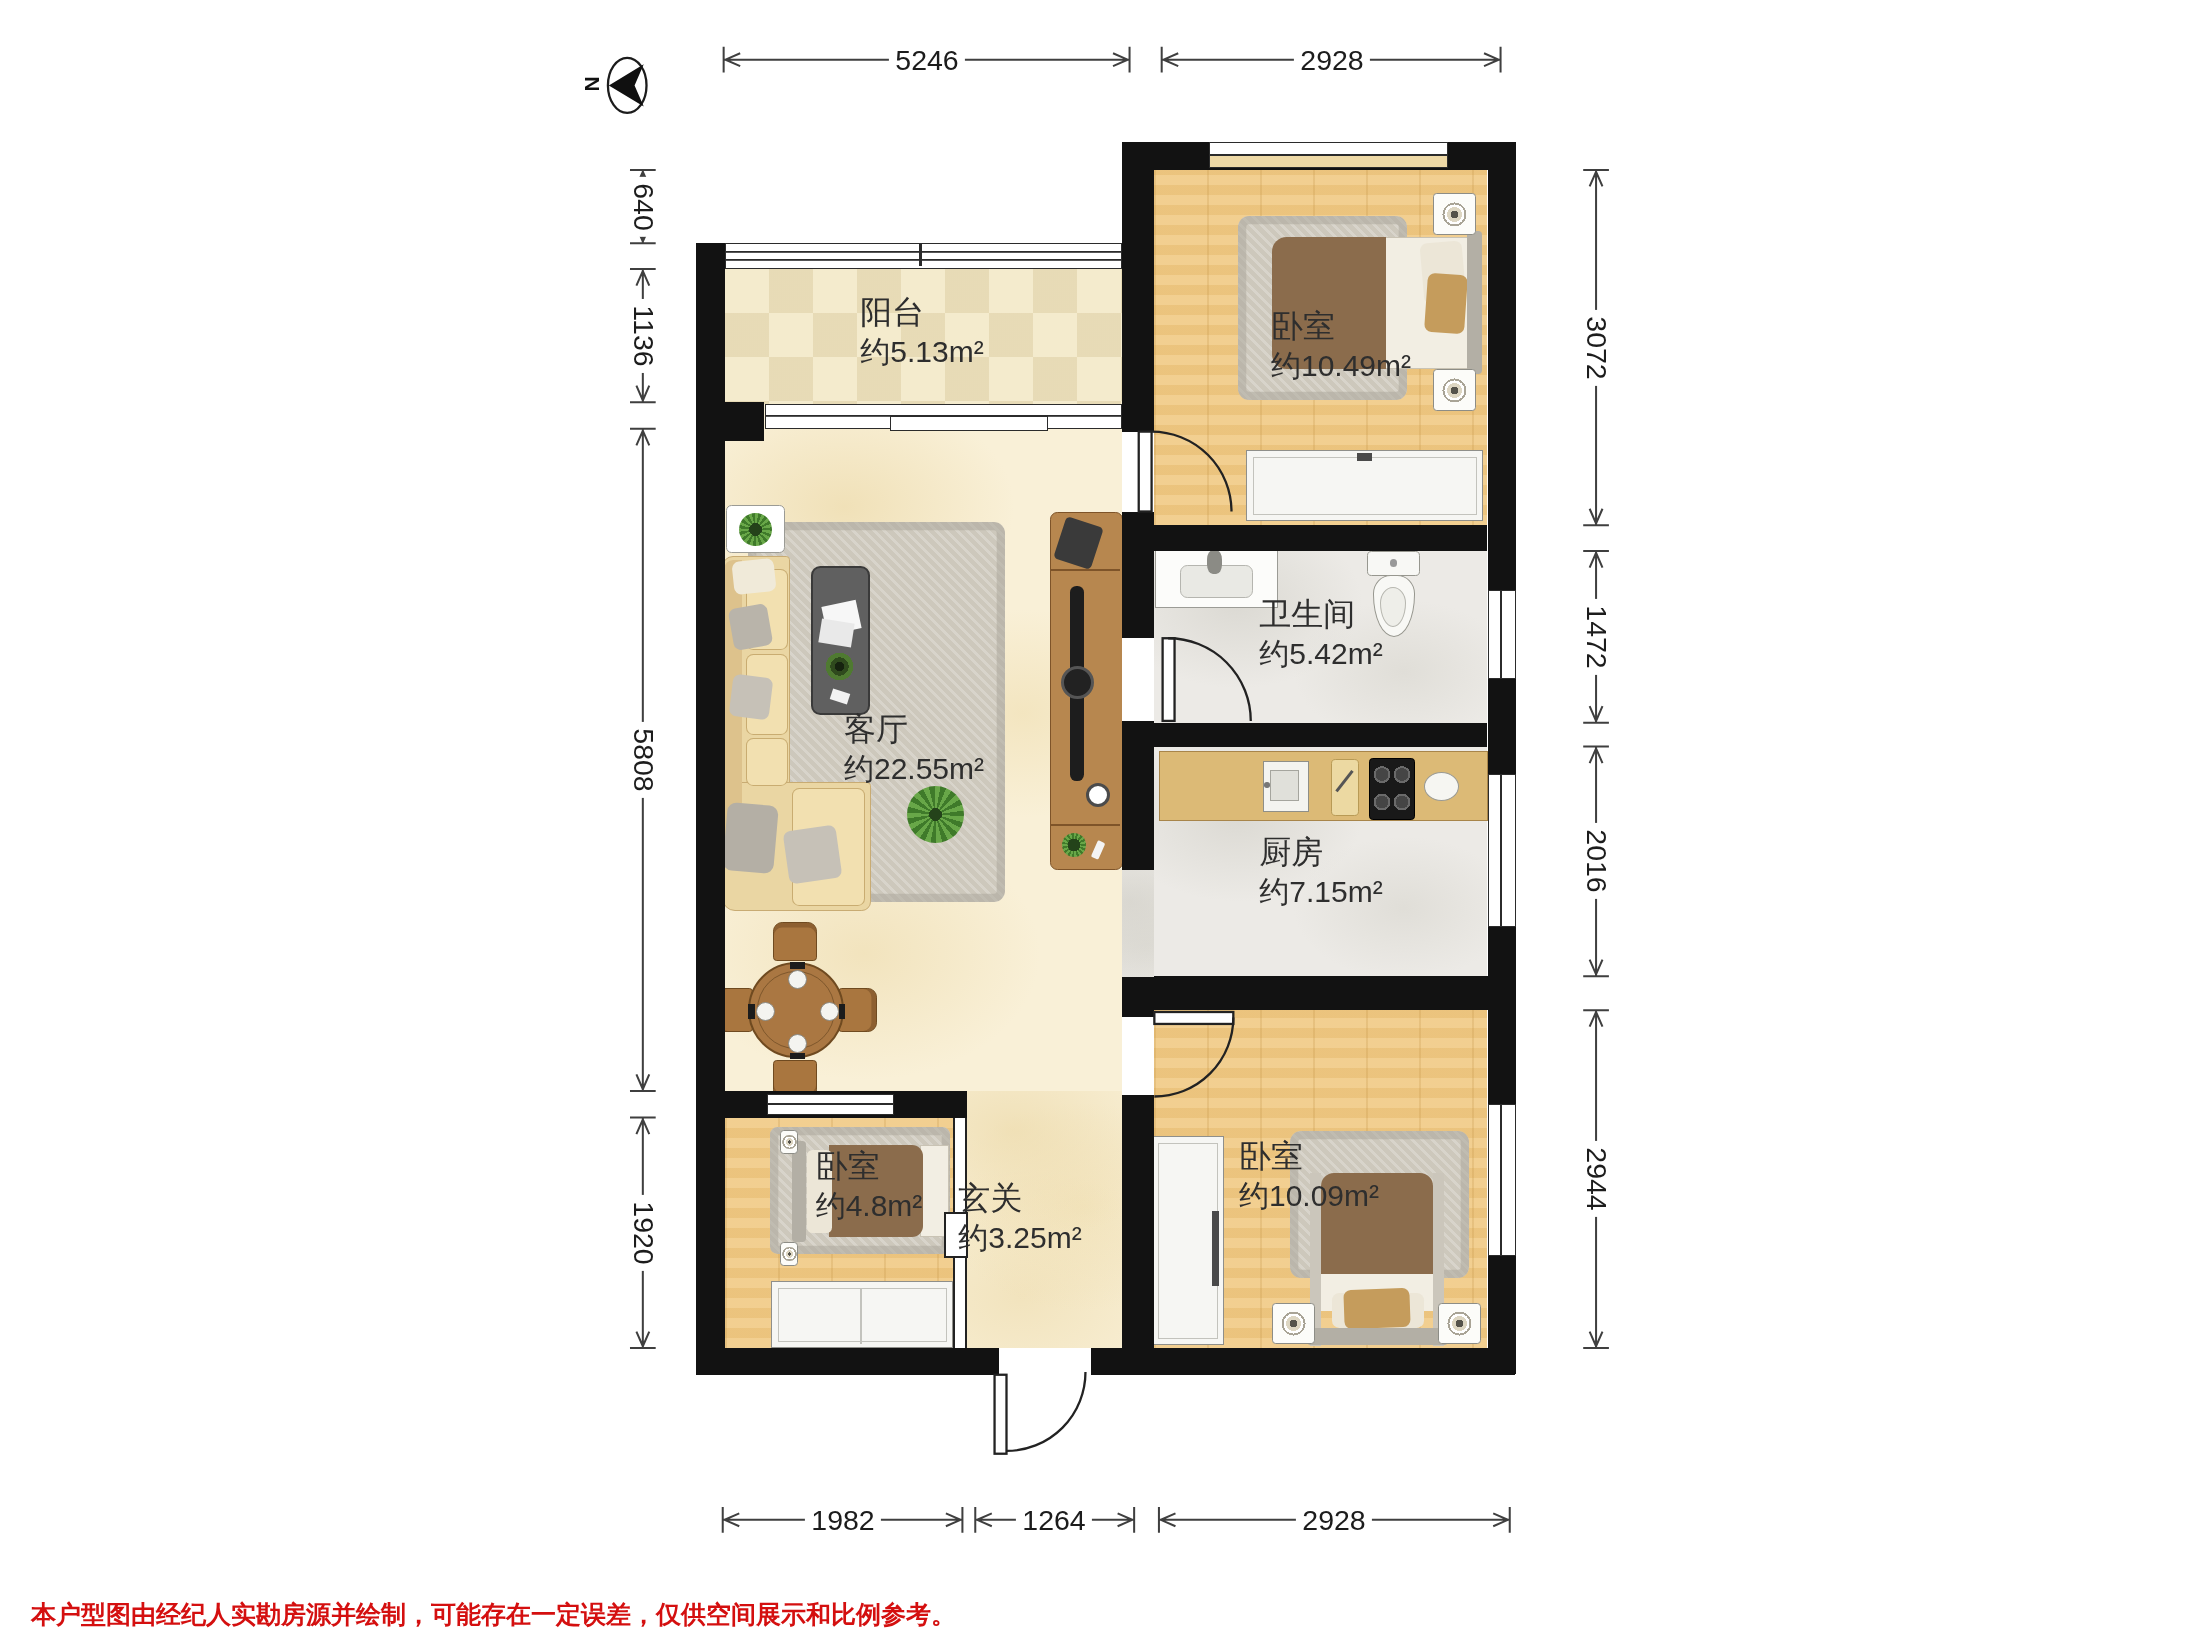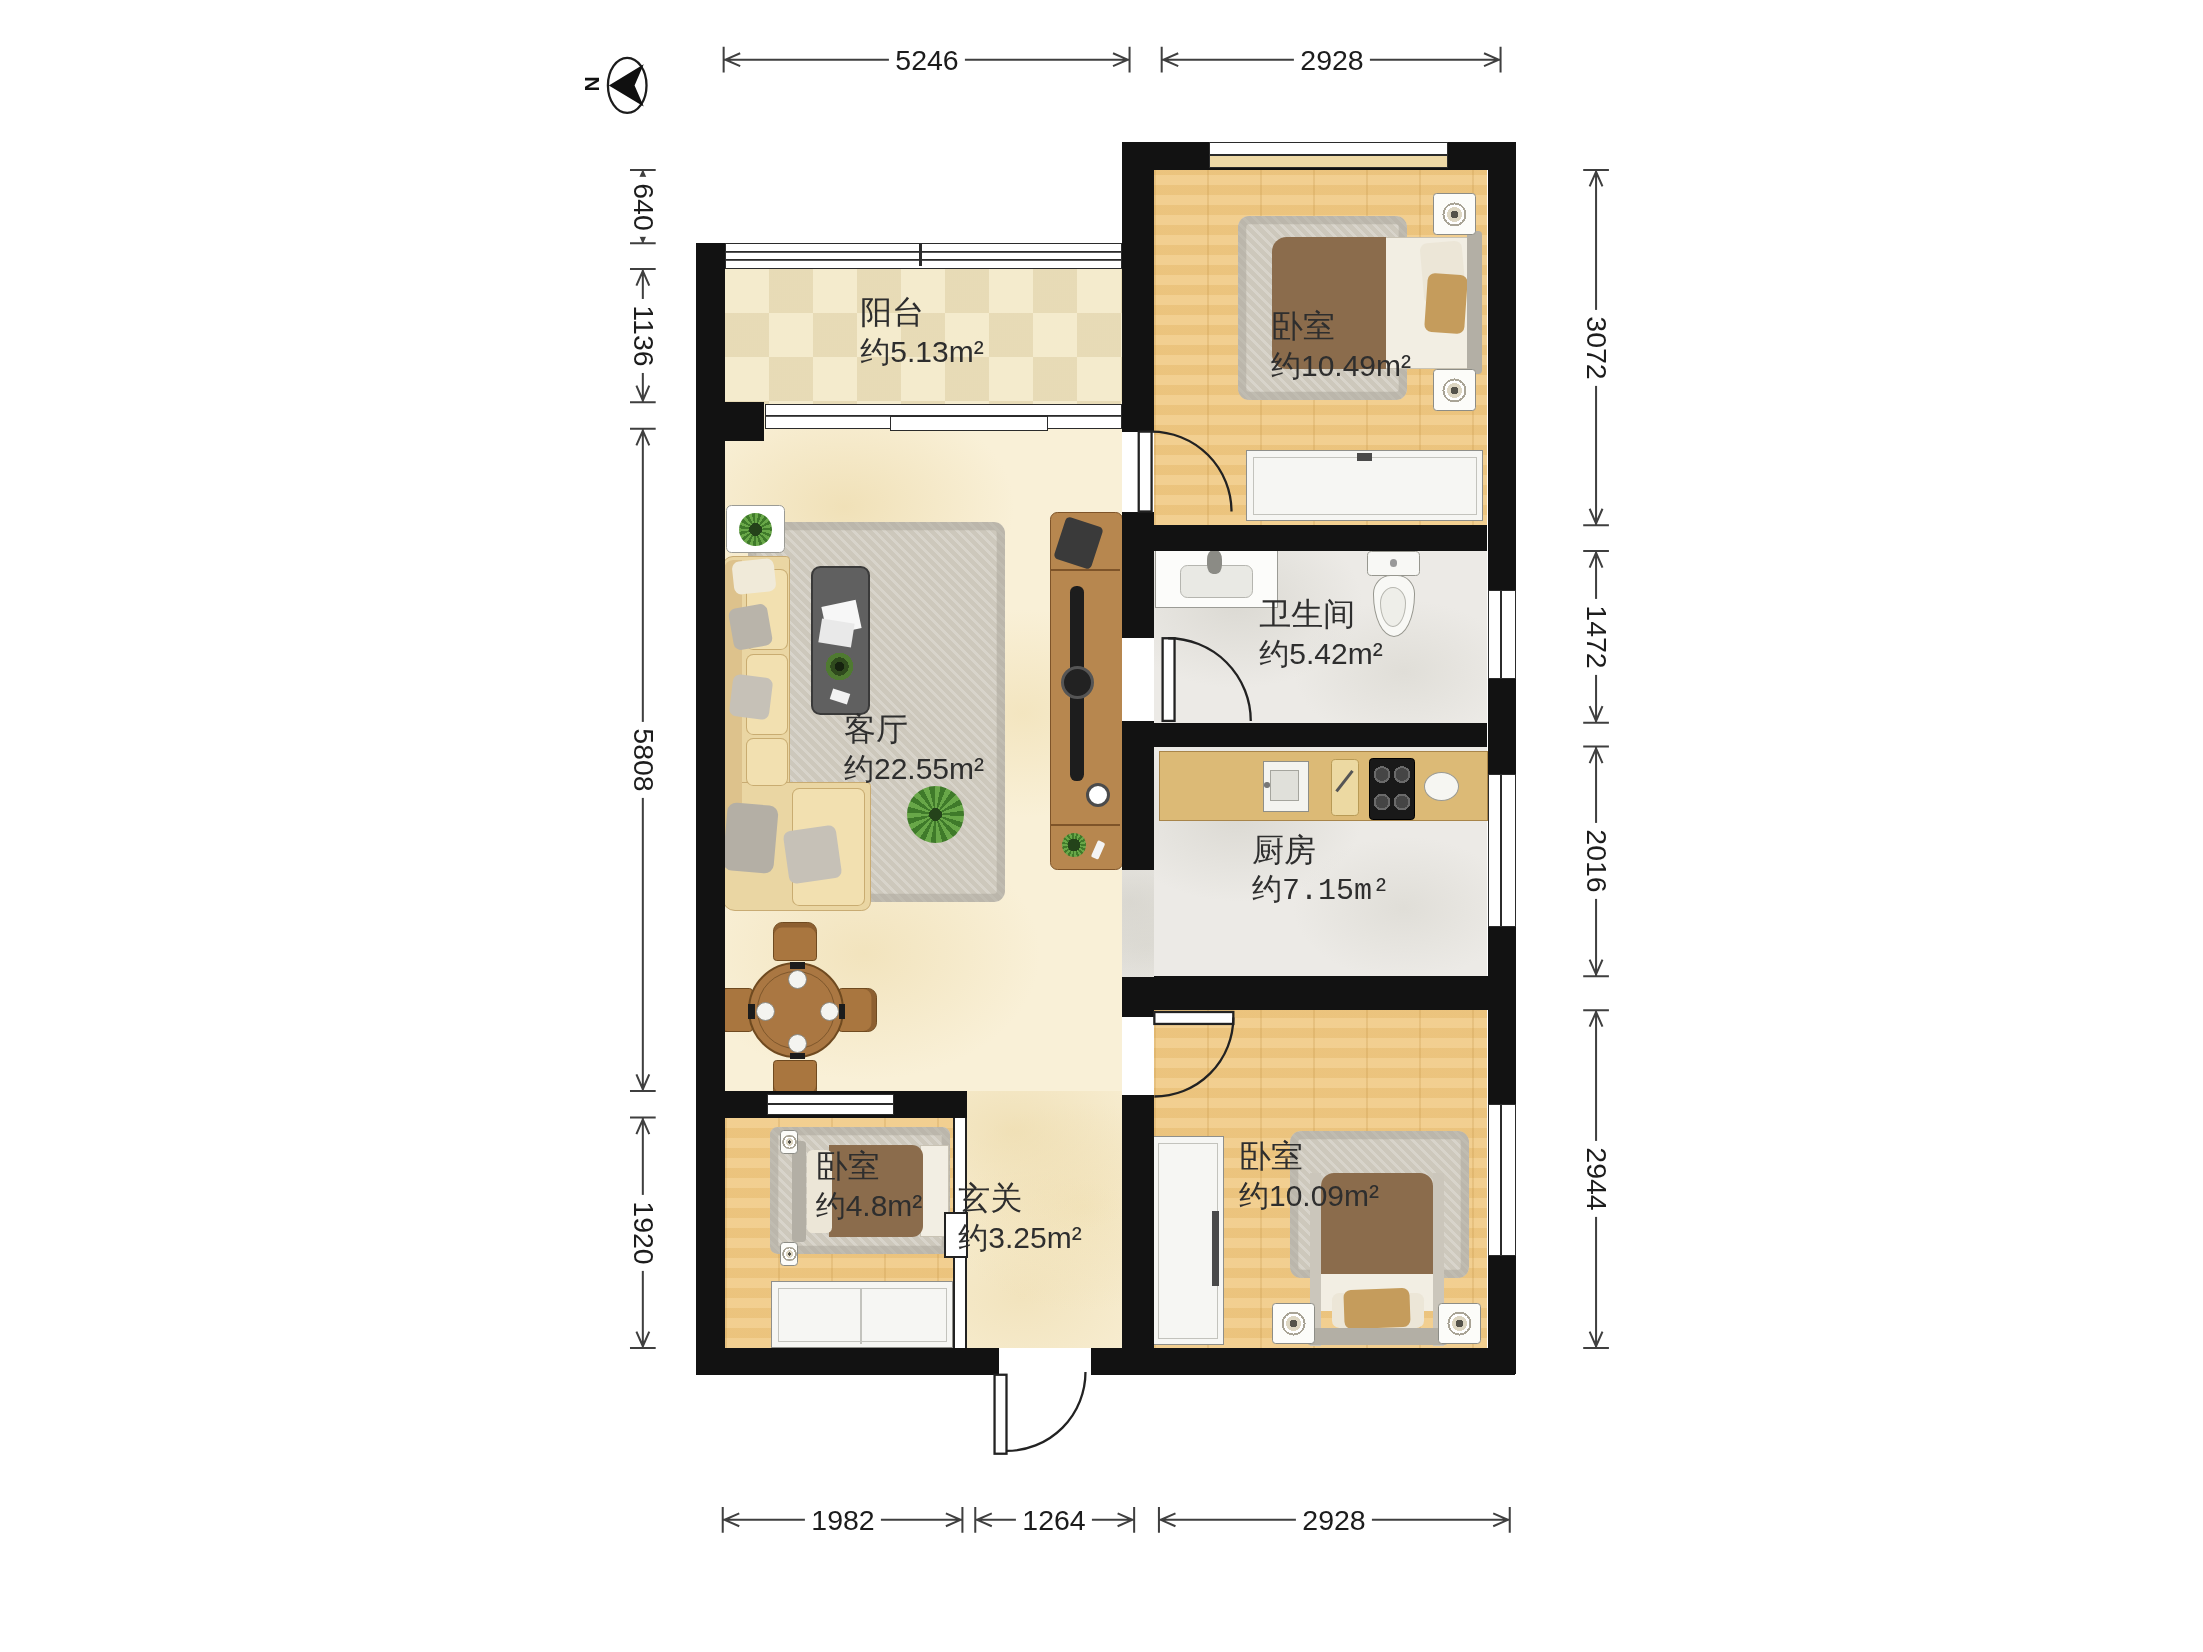--- a/index.html
+++ b/index.html
@@ -271,21 +271,21 @@
     <span class="rarea">约10.49m²</span>
   </div>
   <div class="rlabel" style="left:1321px;top:634px;">
     <span class="rname">卫生间</span>
     <span class="rarea">约5.42m²</span>
   </div>
   <div class="rlabel" style="left:914px;top:749px;">
     <span class="rname">客厅</span>
     <span class="rarea">约22.55m²</span>
   </div>
-  <div class="rlabel" style="left:1321px;top:872px;font-family:Liberation Mono, monospace;">
+  <div class="rlabel" style="left:1321px;top:872px;">
     <span class="rname">厨房</span>
     <span class="rarea">约7.15m²</span>
   </div>
   <div class="rlabel" style="left:869px;top:1186px;">
     <span class="rname">卧室</span>
     <span class="rarea">约4.8m²</span>
   </div>
   <div class="rlabel" style="left:1020px;top:1218px;">
     <span class="rname">玄关</span>
     <span class="rarea">约3.25m²</span>
@@ -304,15 +304,16 @@
   <div class="dim rot" style="left:643px;top:336px;">1136</div>
   <div class="dim rot" style="left:643px;top:760px;">5808</div>
   <div class="dim rot" style="left:643px;top:1233px;">1920</div>
   <div class="dim rot" style="left:1596px;top:348px;">3072</div>
   <div class="dim rot" style="left:1596px;top:637px;">1472</div>
   <div class="dim rot" style="left:1596px;top:861px;">2016</div>
   <div class="dim rot" style="left:1596px;top:1179px;">2944</div>
 
   <div id="north-label">N</div>
 
+  <div id="disclaimer">本户型图由经纪人实勘房源并绘制，可能存在一定误差，仅供空间展示和比例参考。</div>
 
 </div>
 
 
 </body></html>

